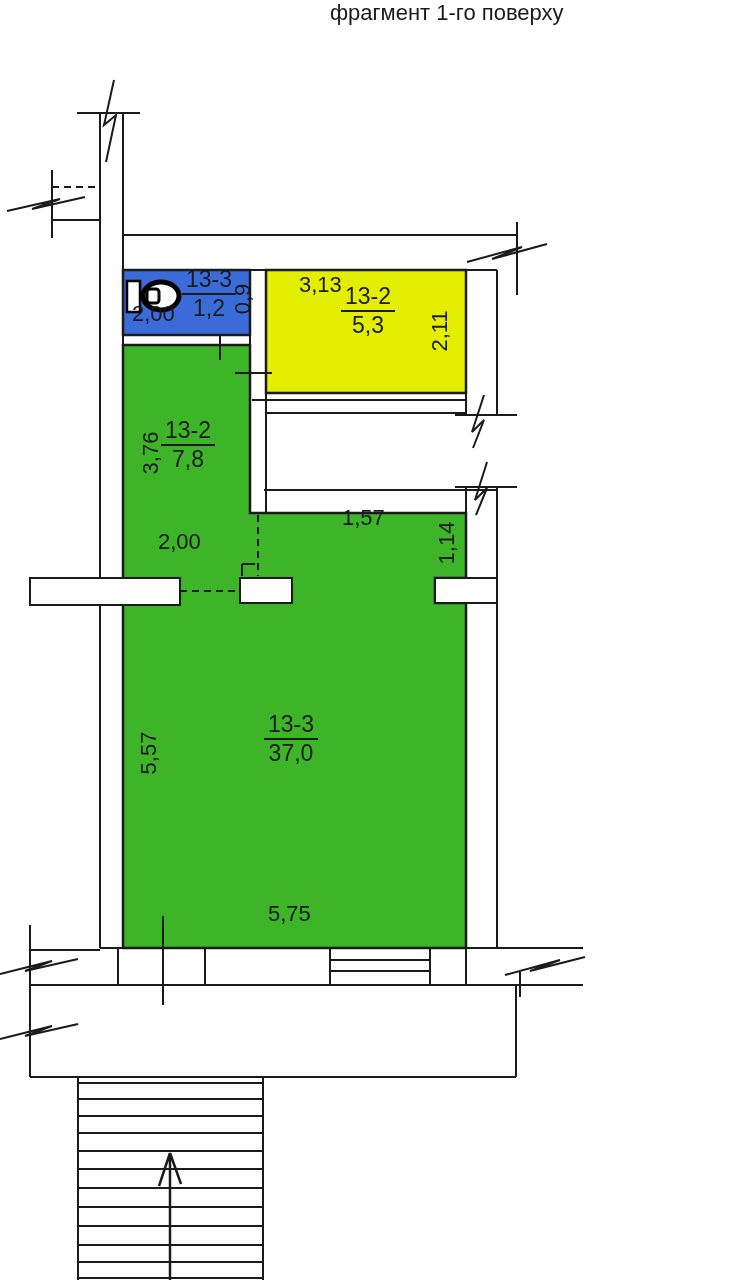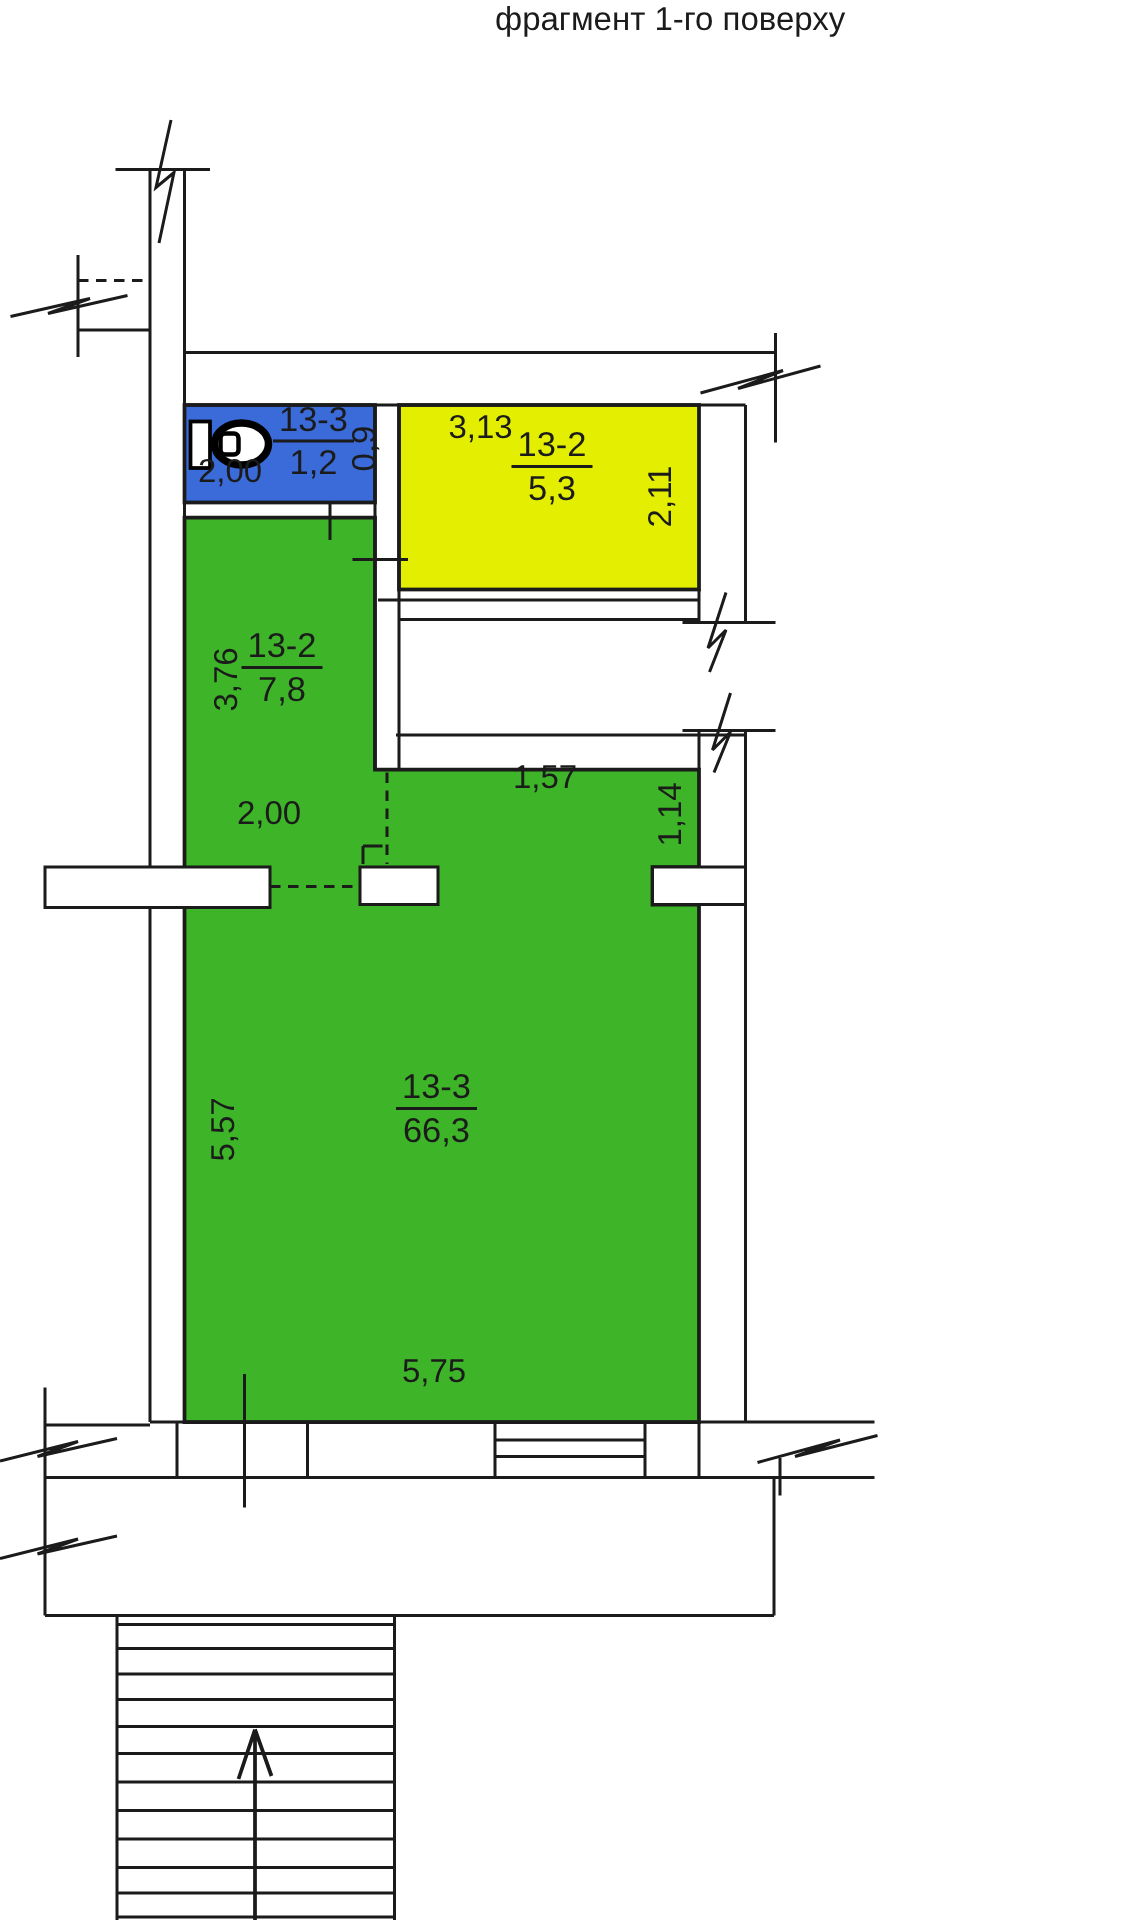--- a/index.html
+++ b/index.html
@@ -147,18 +147,18 @@
     <span class="den">7,8</span>
   </div>
   <div class="dim vdim" style="left:151px; top:453px;">3,76</div>
   <div class="dim" style="left:158px; top:529px;">2,00</div>
 
   <div class="dim" style="left:342px; top:505px;">1,57</div>
   <div class="dim vdim" style="left:447px; top:543px;">1,14</div>
 
   <div class="frac" style="left:258px; top:712px; width:66px;">
     <span class="num">13-3</span>
-    <span class="den">66,3</span>
+    <span class="den">37,0</span>
   </div>
   <div class="dim vdim" style="left:149px; top:753px;">5,57</div>
   <div class="dim" style="left:268px; top:901px;text-align:right;">5,75</div>
 
 </div>
 
 </body></html>

